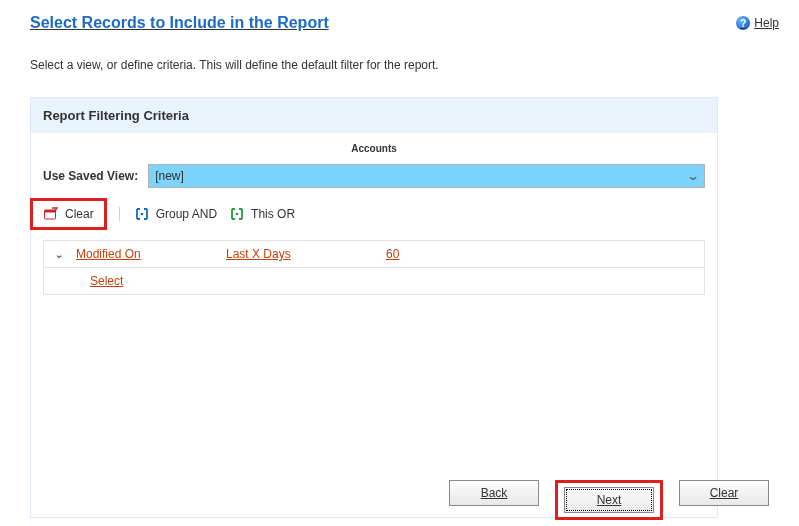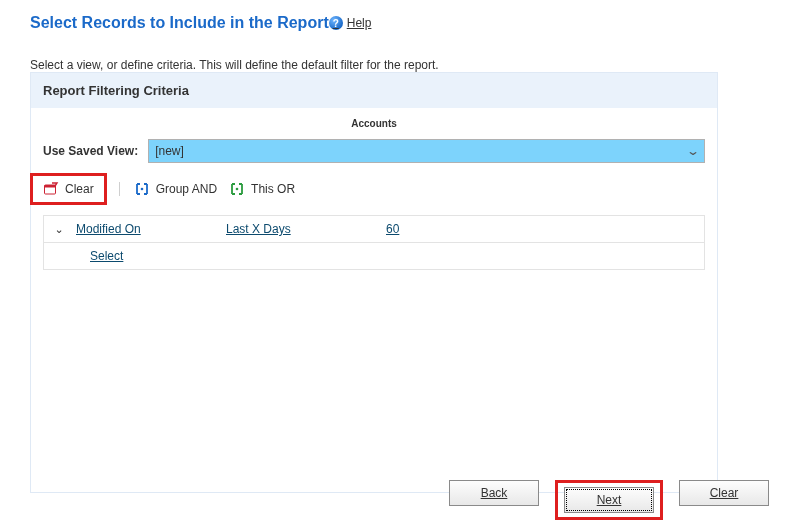--- a/index.html
+++ b/index.html
@@ -14,21 +14,23 @@
     overflow: hidden;
   }
   .page {
     padding: 14px 20px 0 30px;
     box-sizing: border-box;
     position: relative;
     height: 100%;
   }
   .header-row {
     display: flex;
-    align-items: center;
+    justify-content: space-between;
+    align-items: center;
+    text-decoration: underline;
   }
   .title {
     font-size: 16px;
     font-weight: 700;
     color: #1b6ac9;
   }
   .help {
     display: flex;
     align-items: center;
     gap: 4px;
@@ -48,21 +50,21 @@
     font-size: 10px;
     font-weight: bold;
   }
   .subtitle {
     margin-top: 26px;
     font-size: 12px;
     color: #333;
   }
 
   .panel {
-    margin-top: 0;
+    margin-top: 25px;
     border: 1px solid #dfe9f5;
     width: 686px;
   }
   .panel-header {
     background: #eaf2fb;
     padding: 10px 12px;
     font-weight: 700;
     font-size: 13px;
   }
   .panel-body {
@@ -135,21 +137,21 @@
     border-bottom: 1px solid #e3e3e3;
     font-size: 12px;
   }
   .crow:last-child { border-bottom: none; }
   .cchev {
     width: 30px;
     text-align: center;
     color: #333;
     font-size: 11px;
   }
-  .ccol { color: #0c4a6e; text-decoration: underline; cursor: pointer; }
+  .ccol { color: #c2410c; text-decoration: underline; cursor: pointer; }
   .cfield { width: 150px; padding-left: 2px; }
   .cop   { width: 160px; }
   .cval  { width: 120px; }
   .cselect-row .cfield { padding-left: 16px; }
 
   .spacer { height: 210px; }
 
   .footer {
     position: absolute;
     left: 0; right: 0;

